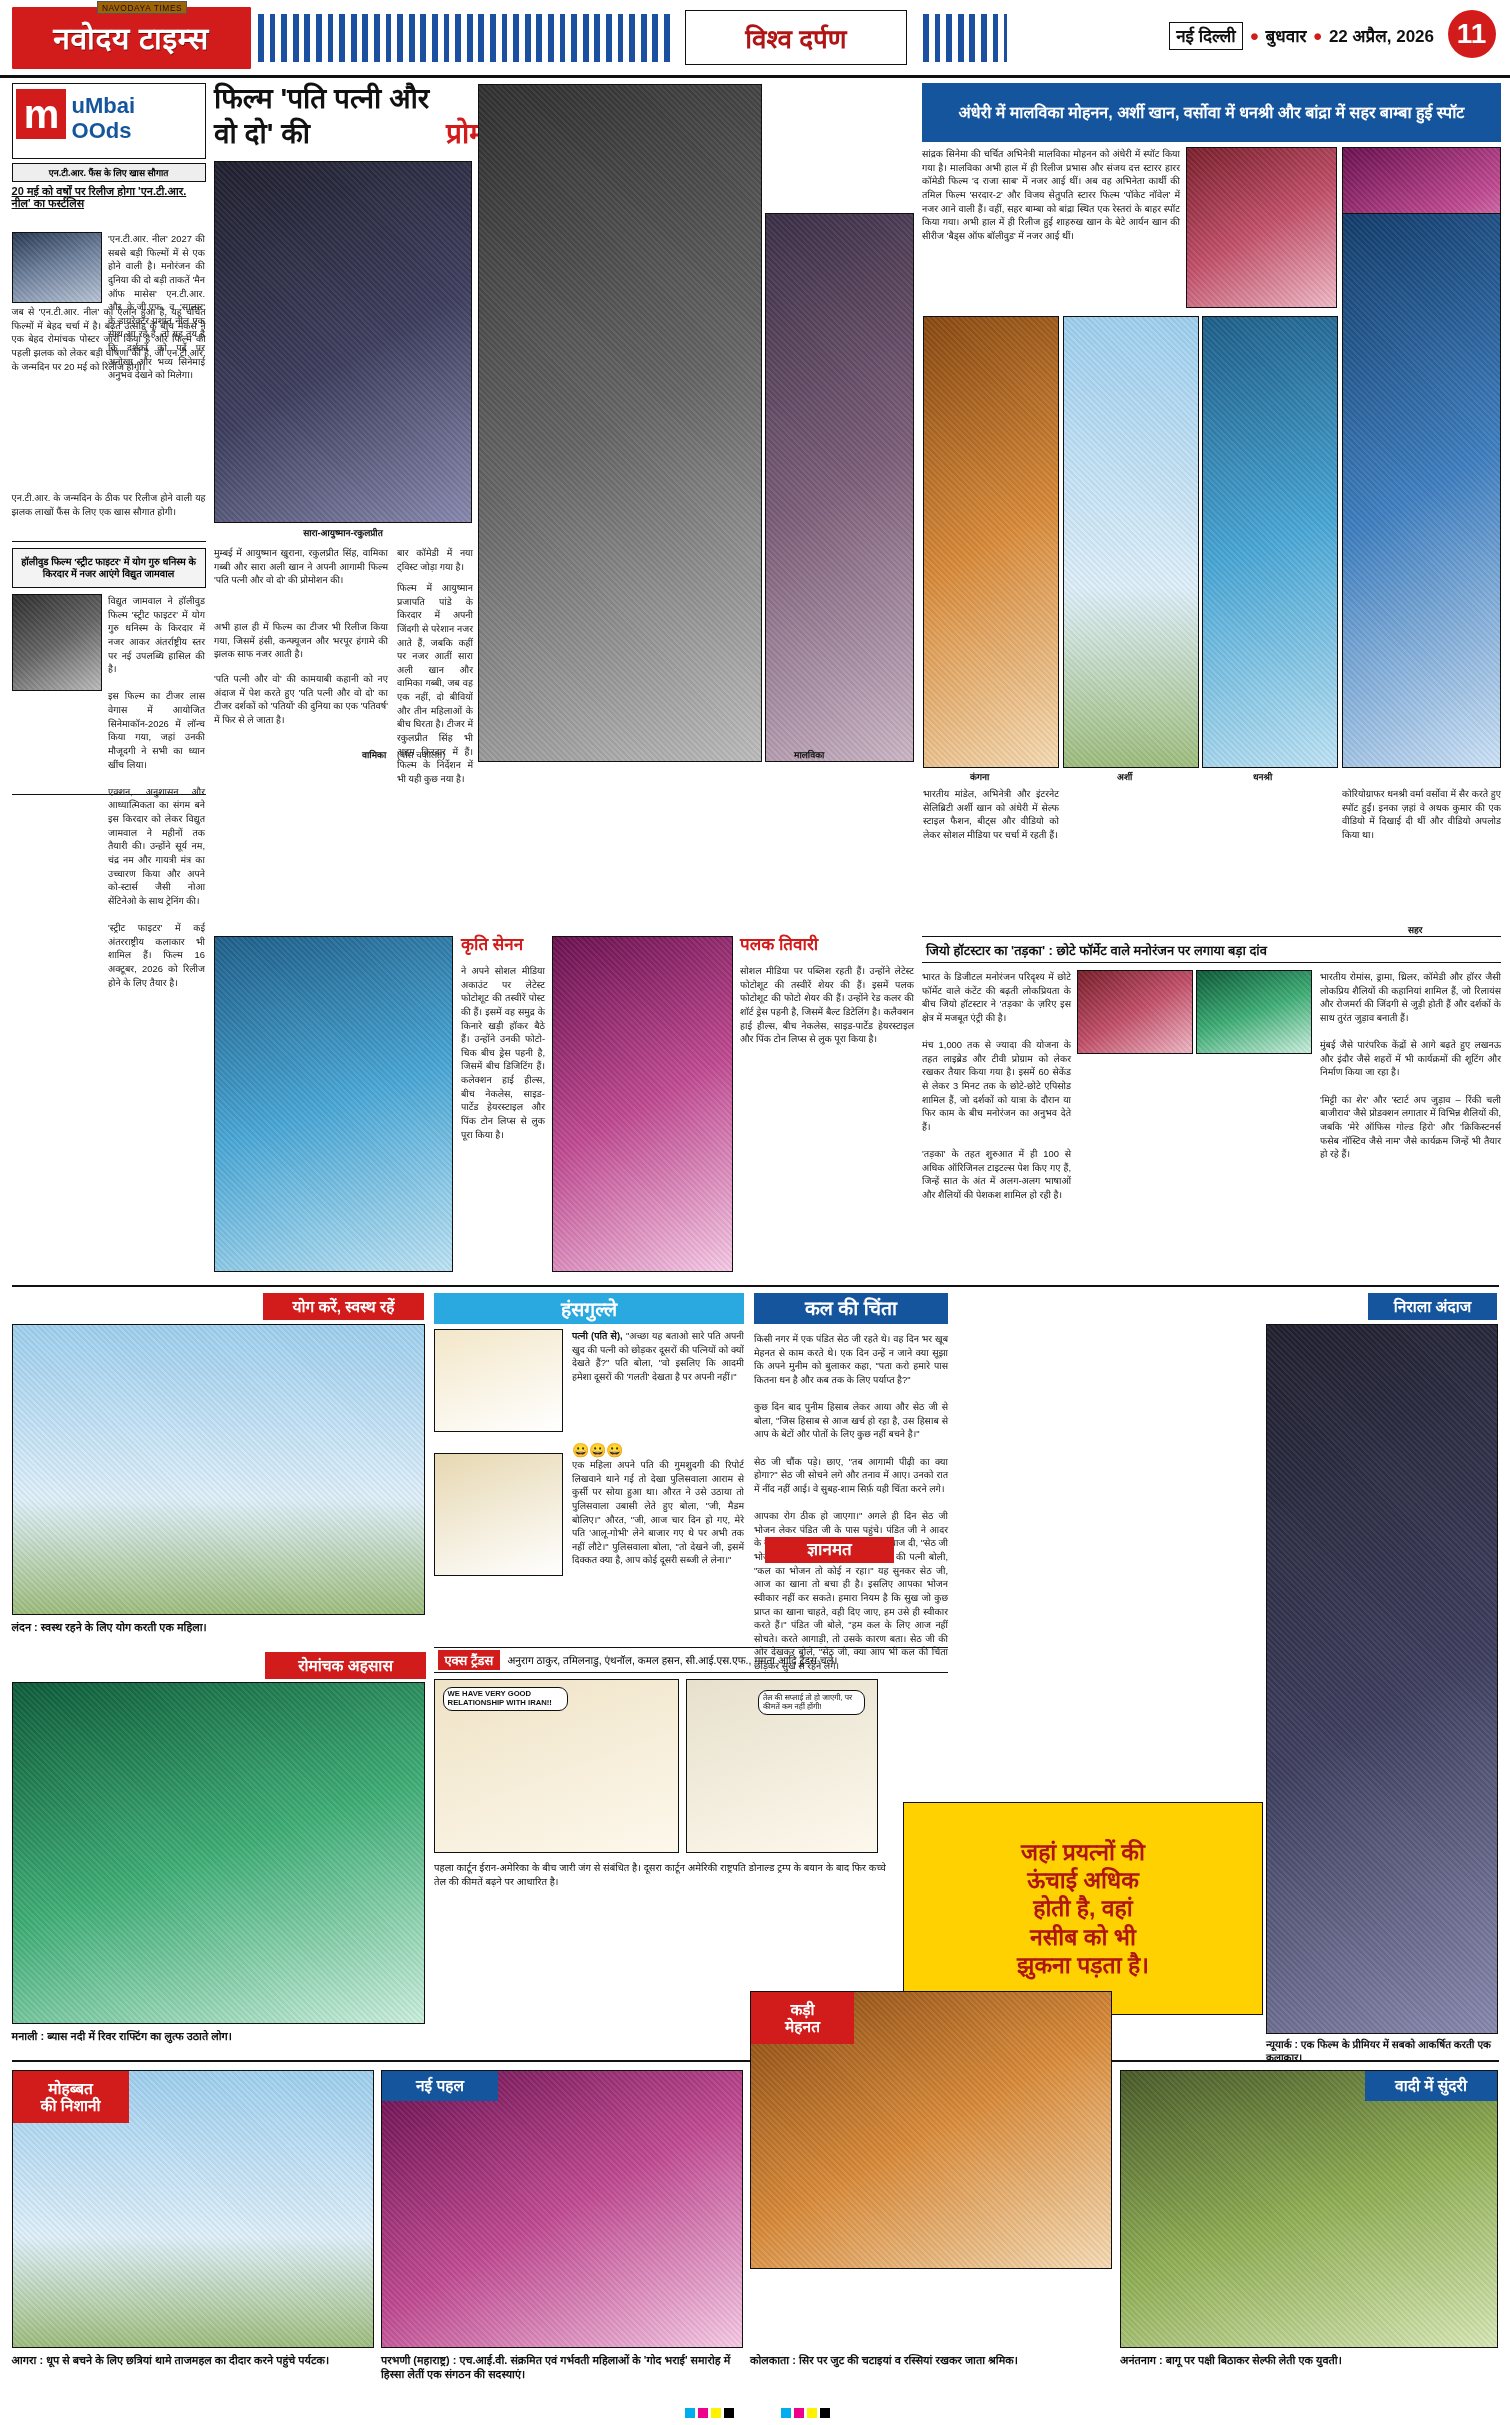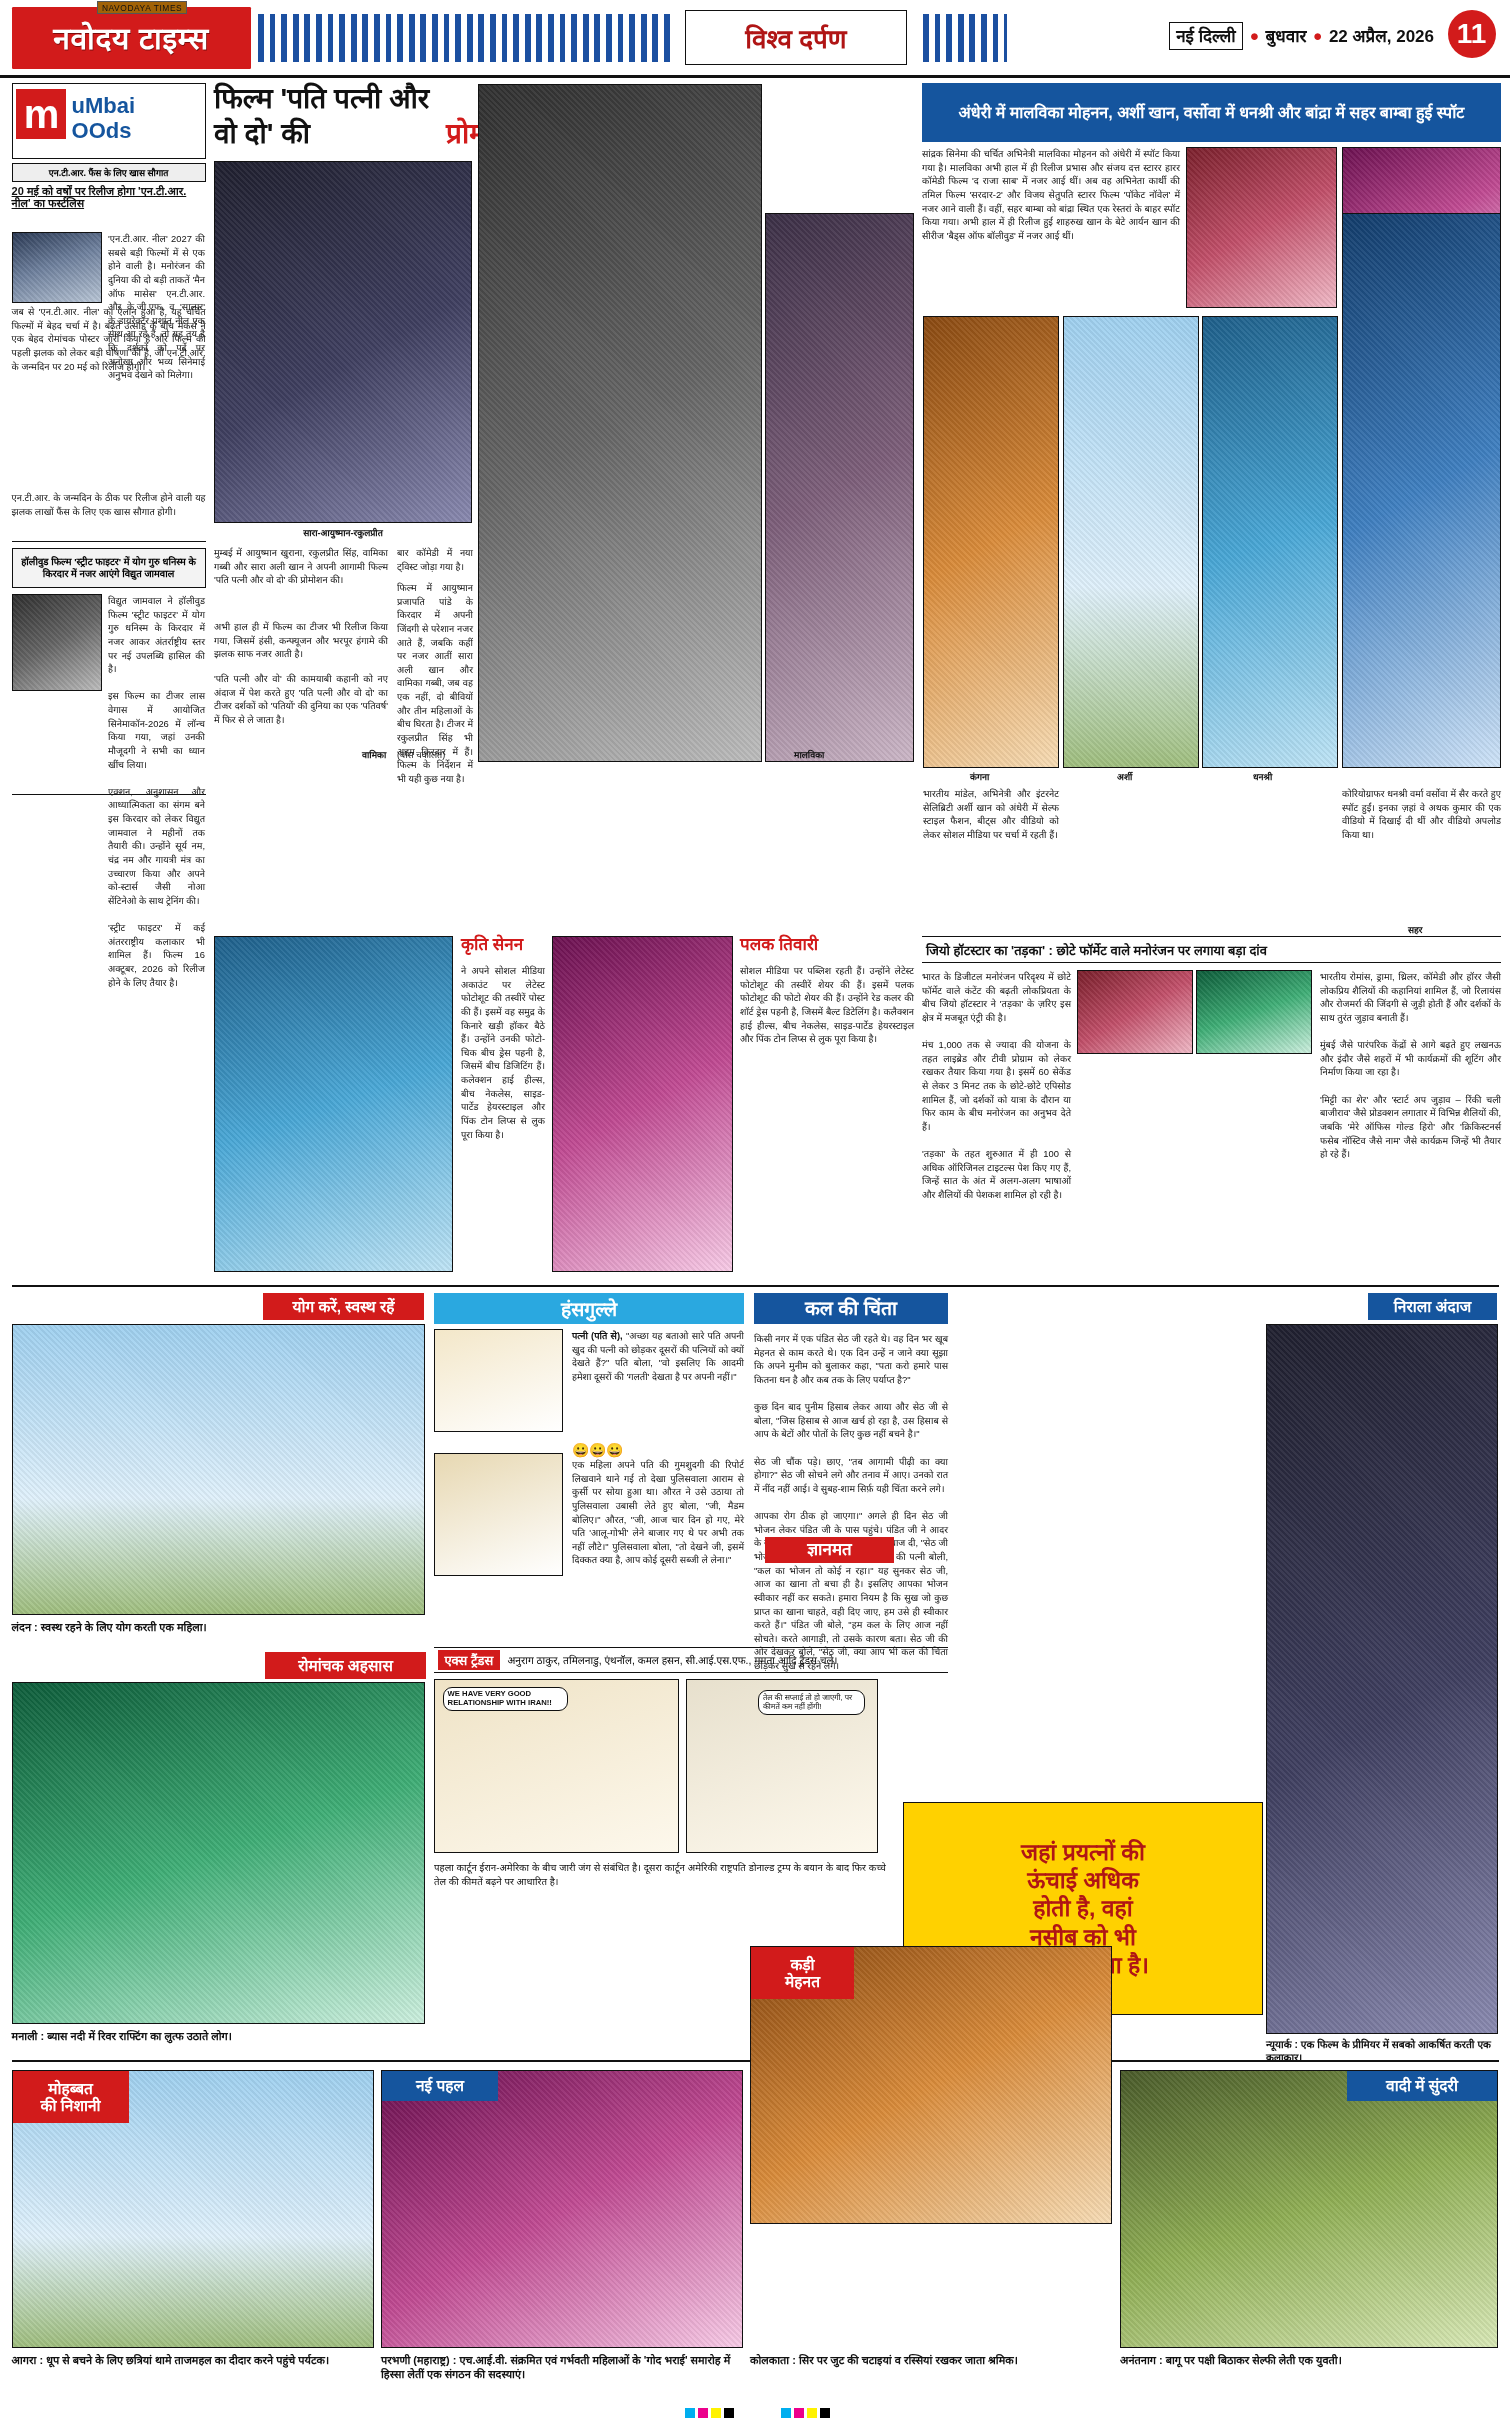--- a/index.html
+++ b/index.html
@@ -366,34 +366,34 @@
   <div class="cap-line bold" style="left:11.6px;top:2353px;width:362px;font-size:11px;">आगरा : धूप से बचने के लिए छत्रियां थामे ताजमहल का दीदार करने पहुंचे पर्यटक।</div>
 
   <div class="photo" style="left:381px;top:2070px;width:362px;height:278px;border:0.6px solid #111;">
     <div class="ph g10">
         <div class="noise"></div>
       </div>
     <div class="label-pill" style="left:0;top:0;width:116px;height:30px;background:#15559e;font-size:15.5px;white-space:pre-line;">नई पहल</div>
   </div>
   <div class="cap-line bold" style="left:381px;top:2353px;width:362px;font-size:11px;">परभणी (महाराष्ट्र) : एच.आई.वी. संक्रमित एवं गर्भवती महिलाओं के 'गोद भराई' समारोह में हिस्सा लेतीं एक संगठन की सदस्याएं।</div>
 
-  <div class="photo" style="left:750px;top:1946px;width:362px;height:278px;border:0.6px solid #111;">
+  <div class="photo" style="left:750px;top:1991px;width:362px;height:278px;border:0.6px solid #111;">
     <div class="ph g8">
         <div class="noise"></div>
       </div>
     <div class="label-pill" style="left:0;top:0;width:103px;height:52px;background:#d21b1b;font-size:15.5px;white-space:pre-line;">कड़ी
 मेहनत</div>
   </div>
   <div class="cap-line bold" style="left:750px;top:2353px;width:362px;font-size:11px;">कोलकाता : सिर पर जुट की चटाइयां व रस्सियां रखकर जाता श्रमिक।</div>
 
   <div class="photo" style="left:1120px;top:2070px;width:378px;height:278px;border:0.6px solid #111;">
     <div class="ph g5">
         <div class="noise"></div>
       </div>
-    <div class="label-pill" style="right:0;top:0;width:150px;height:30px;background:#15559e;font-size:15.5px;white-space:pre-line;">वादी में सुंदरी</div>
+    <div class="label-pill" style="right:0;top:0;width:132px;height:30px;background:#15559e;font-size:15.5px;white-space:pre-line;">वादी में सुंदरी</div>
   </div>
   <div class="cap-line bold" style="left:1120px;top:2353px;width:378px;font-size:11px;">अनंतनाग : बागू पर पक्षी बिठाकर सेल्फी लेती एक युवती।</div>
 
   <div class="cmyk" style="left:685px;top:2408px;">
     <i style="background:#00aeef;"></i>
     <i style="background:#ec008c;"></i>
     <i style="background:#fff200;"></i>
     <i style="background:#000;"></i>
   </div>
   <div class="cmyk" style="left:781px;top:2408px;">

